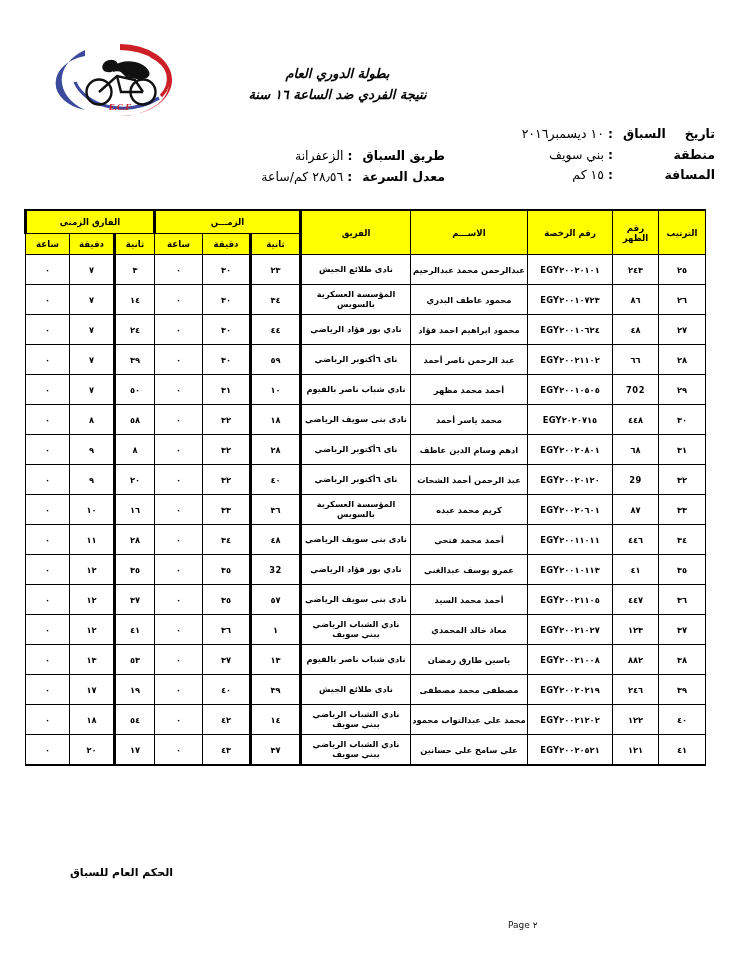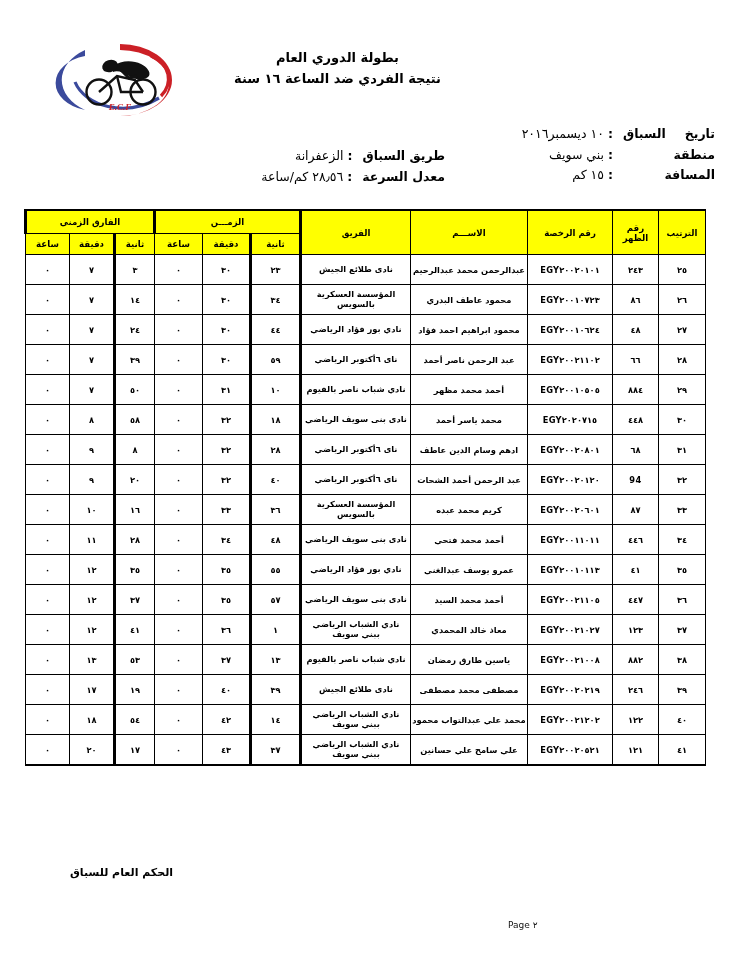--- a/index.html
+++ b/index.html
@@ -57,24 +57,25 @@
   }
   .federation .fed-line2 {
     font-size: 14.5px;
     font-weight: bold;
     line-height: 1.5;
   }
 
   .champ {
     position: absolute;
     left: 215px;
-    top: 20px;
+    top: 36px;
     width: 245px;
     text-align: center;
     direction: rtl;
+    font-style: italic;
   }
   .champ .champ-line1 {
     font-size: 13px;
     font-weight: bold;
     line-height: 1.6;
   }
   .champ .champ-line2 {
     font-size: 13px;
     font-weight: bold;
     line-height: 1.6;
@@ -343,21 +344,21 @@
             <td class="team grp-l">ناى ٦أكتوبر الرياضي</td>
             <td class="num grp-l">٥٩</td>
             <td class="num">٣٠</td>
             <td class="num">٠</td>
             <td class="num grp-l">٣٩</td>
             <td class="num">٧</td>
             <td class="num">٠</td>
           </tr>
           <tr>
             <td class="num">٢٩</td>
-            <td class="num">٨٨٤</td>
+            <td class="num">702</td>
             <td class="lic">EGY٢٠٠١٠٥٠٥</td>
             <td class="name">أحمد محمد مظهر</td>
             <td class="team grp-l">نادي شباب ناصر بالفيوم</td>
             <td class="num grp-l">١٠</td>
             <td class="num">٣١</td>
             <td class="num">٠</td>
             <td class="num grp-l">٥٠</td>
             <td class="num">٧</td>
             <td class="num">٠</td>
           </tr>
@@ -382,21 +383,21 @@
             <td class="team grp-l">ناى ٦أكتوبر الرياضي</td>
             <td class="num grp-l">٢٨</td>
             <td class="num">٣٢</td>
             <td class="num">٠</td>
             <td class="num grp-l">٨</td>
             <td class="num">٩</td>
             <td class="num">٠</td>
           </tr>
           <tr>
             <td class="num">٣٢</td>
-            <td class="num">94</td>
+            <td class="num">29</td>
             <td class="lic">EGY٢٠٠٢٠١٢٠</td>
             <td class="name">عبد الرحمن أحمد الشحات</td>
             <td class="team grp-l">ناى ٦أكتوبر الرياضي</td>
             <td class="num grp-l">٤٠</td>
             <td class="num">٣٢</td>
             <td class="num">٠</td>
             <td class="num grp-l">٢٠</td>
             <td class="num">٩</td>
             <td class="num">٠</td>
           </tr>
@@ -425,21 +426,21 @@
             <td class="num grp-l">٢٨</td>
             <td class="num">١١</td>
             <td class="num">٠</td>
           </tr>
           <tr>
             <td class="num">٣٥</td>
             <td class="num">٤١</td>
             <td class="lic">EGY٢٠٠١٠١١٣</td>
             <td class="name">عمرو يوسف عبدالغني</td>
             <td class="team grp-l">نادي بور فؤاد الرياضي</td>
-            <td class="num grp-l">٥٥</td>
+            <td class="num grp-l">32</td>
             <td class="num">٣٥</td>
             <td class="num">٠</td>
             <td class="num grp-l">٣٥</td>
             <td class="num">١٢</td>
             <td class="num">٠</td>
           </tr>
           <tr>
             <td class="num">٣٦</td>
             <td class="num">٤٤٧</td>
             <td class="lic">EGY٢٠٠٢١١٠٥</td>

